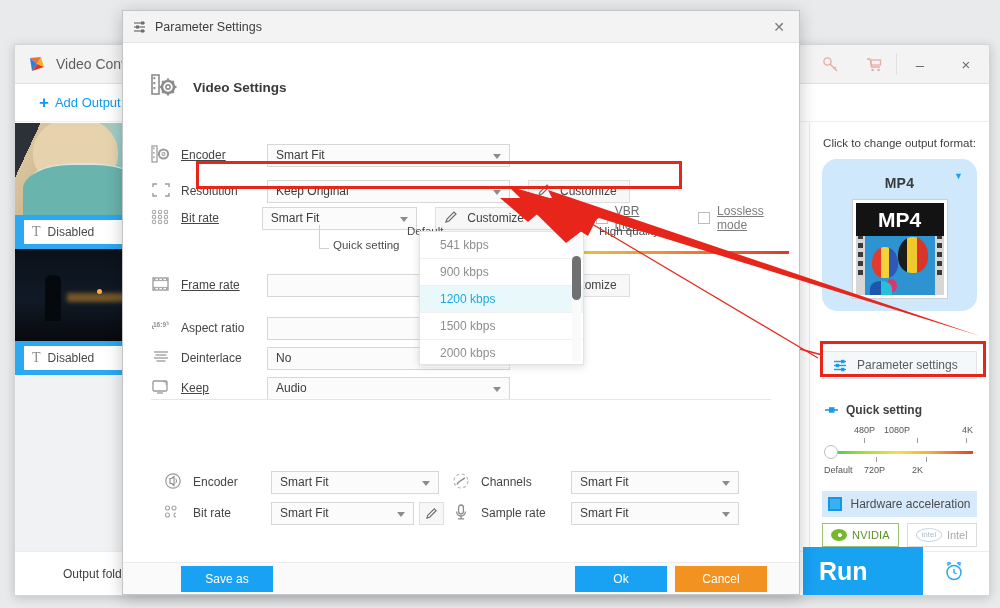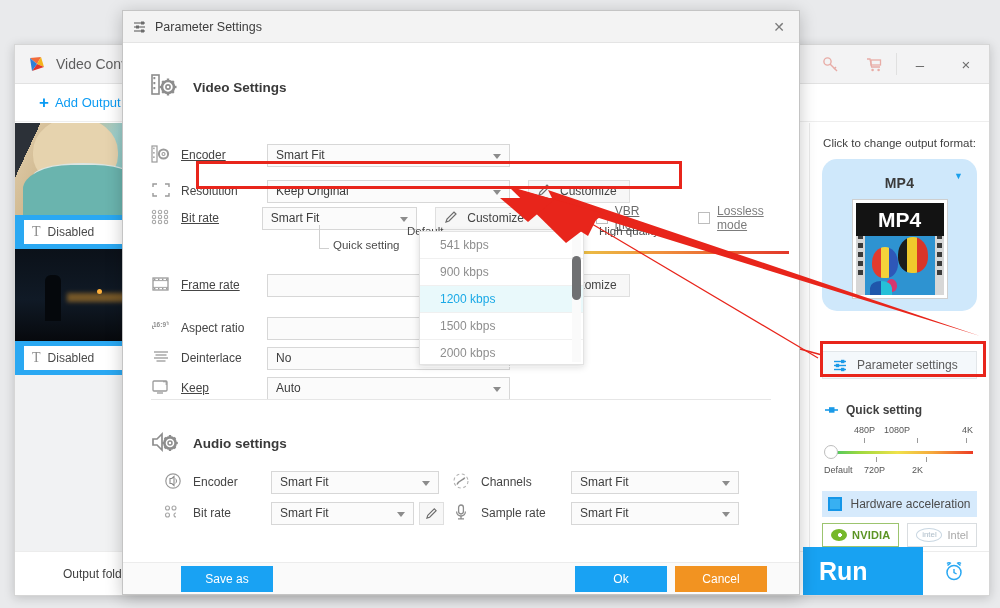--- a/index.html
+++ b/index.html
@@ -104,21 +104,21 @@
   .qs-tick { position:absolute; width:1px; height:5px; background:#9a9a9a; }
 
   #hw-accel { position:absolute; left:12px; right:12px; top:368px; height:26px; background:#d6eafc;
      display:flex; align-items:center; justify-content:center; color:#4c4c4c; font-size:12px; }
   #hw-ico { width:14px; height:14px; border:2px solid #1496e8; background:#38b0f2; margin-right:8px; }
   #gpu-row { position:absolute; left:12px; top:400px; display:flex; gap:8px; }
   .gpu-chip { height:24px; border:1px solid #d9dde0; display:flex; align-items:center; padding:0 8px; background:#fff; }
   .gpu-chip.nv { border-color:#9cc46f; }
   .nv-eye { width:16px; height:12px; border-radius:50%;
      background:radial-gradient(circle at 55% 50%, #ffffff 0 18%, #76b82a 19% 100%); margin-right:5px; }
-  .nv-txt { font-size:11px; font-weight:bold; color:#5b9423; letter-spacing:.2px; }
+  .nv-txt { font-size:11px; font-weight:normal; color:#5b9423; letter-spacing:.2px; }
   .intel-mark { width:26px; height:14px; border:1.5px solid #c9d7e2; border-radius:50%;
      color:#aebdc9; font-size:8px; text-align:center; line-height:12px; margin-right:5px; }
   .intel-txt { font-size:11px; color:#a9a9a9; }
 
   
   #app-bottom { position:absolute; left:0; right:0; bottom:0; height:44px; background:#fff;
                 border-top:1px solid #ececec; display:flex; align-items:center; }
   #out-label { margin-left:48px; font-size:12px; color:#404040; }
   #out-path { margin-left:6px; height:24px; border:1px solid #dcdcdc; width:280px; background:#fff; }
   #run-btn { position:absolute; right:66px; bottom:0px; width:120px; height:48px; background:#18a2f2;
@@ -602,47 +602,27 @@
     <div class="row" style="left:28px; top:333px; width:580px">
       <span class="row-ico">
         <svg width="20" height="18" viewBox="0 0 20 18">
           <rect x="2" y="3" width="14" height="10" rx="1" fill="none" stroke="#9a9a9a" stroke-width="1.3"></rect>
           <path d="M12 3.8 L15.2 3.8 L15.2 7" stroke="#9a9a9a" stroke-width="1.1" fill="none"></path>
           <path d="M6 15 H12" stroke="#9a9a9a" stroke-width="1.3"></path>
         </svg>
       </span>
       <span class="row-lab link">Keep</span>
       <div class="sel" style="width:243px">
-        <span>Auto</span>
+        <span>Audio</span>
         <span class="car"></span>
       </div>
     </div>
 
     <div id="divider"></div>
 
-    <div class="sect-head" style="position:absolute;top:386px">
-      <span>
-        <svg width="28" height="26" viewBox="0 0 28 26">
-          <path d="M2 10 H6 L11 5 V21 L6 16 H2 Z" fill="none" stroke="#8d8d8d" stroke-width="1.7"></path>
-          <circle cx="19" cy="14" r="5.6" fill="none" stroke="#8d8d8d" stroke-width="2.6"></circle>
-          <circle cx="19" cy="14" r="2" fill="#fff" stroke="#8d8d8d" stroke-width="1.5"></circle>
-          <g stroke="#8d8d8d" stroke-width="2.3">
-            <path d="M19 6 V8.2"></path>
-              <path d="M19 19.8 V22"></path>
-              <path d="M11.2 14 H13.4"></path>
-              <path d="M24.6 14 H26.8"></path>
-            <path d="M13.6 8.6 L15.2 10.2"></path>
-              <path d="M22.8 17.8 L24.4 19.4"></path>
-              <path d="M24.4 8.6 L22.8 10.2"></path>
-              <path d="M15.2 17.8 L13.6 19.4"></path>
-          </g>
-        </svg>
-      </span>
-      <span class="stitle">Audio settings</span>
-    </div>
 
     <div class="row" style="left:40px; top:427px;">
       <span class="row-ico">
         <svg width="20" height="18" viewBox="0 0 20 18">
           <circle cx="10" cy="9" r="7.2" fill="none" stroke="#9a9a9a" stroke-width="1.2"></circle>
           <path d="M7 6.5 H8.8 L11 4.5 V13.5 L8.8 11.5 H7 Z" fill="none" stroke="#8a8a8a" stroke-width="1.1"></path>
           <path d="M12.4 6.6 a3.2 3.2 0 0 1 0 4.8" fill="none" stroke="#8a8a8a" stroke-width="1"></path>
         </svg>
       </span>
       <span class="row-lab" style="width:78px">Encoder</span>

